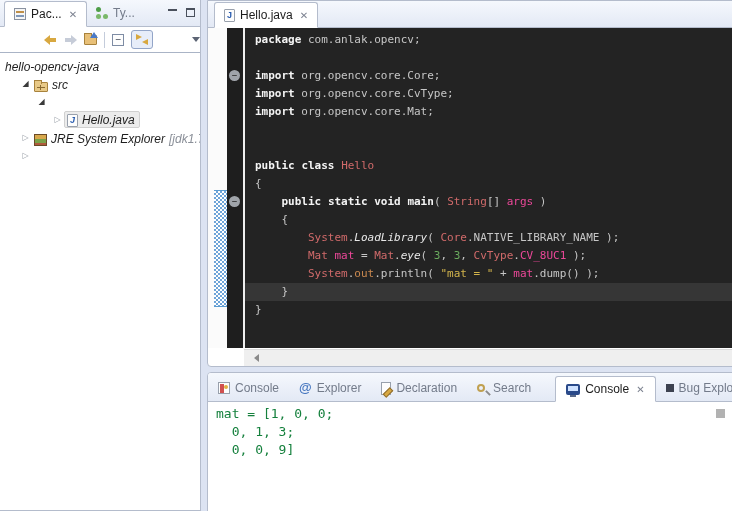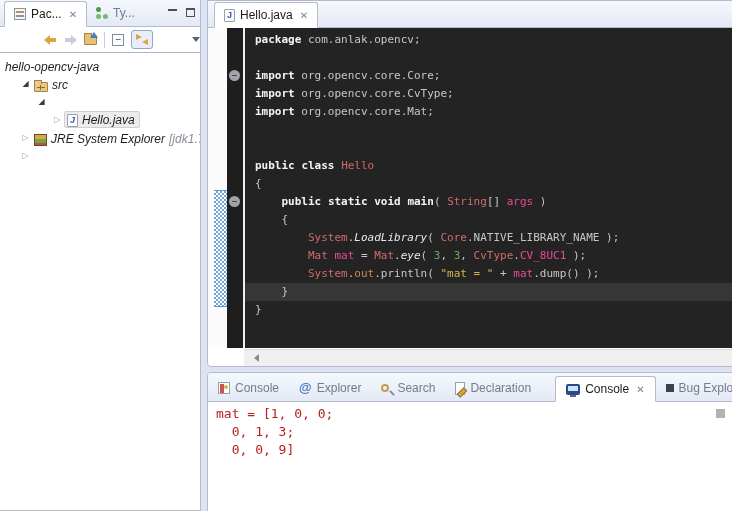--- a/index.html
+++ b/index.html
@@ -127,21 +127,21 @@
   .ic-search { width:8px; height:8px; border:2px solid #c0a050; border-radius:50%; position:relative; margin-right:3px; }
   .ic-search::after { content:""; position:absolute; left:6px; top:6px; width:6px; height:2px; background:#8a8a8a; transform:rotate(45deg); }
   .ic-console { width:14px; height:11px; background:#2a4a8a; border-radius:2px; position:relative; }
   .ic-console::before { content:""; position:absolute; left:2px; top:2px; right:2px; height:5px; background:#cfe2ff; }
   .ic-console::after { content:""; position:absolute; left:4px; bottom:-2px; width:6px; height:2px; background:#5a6a8a; }
   .ic-bug { width:8px; height:8px; background:#3d4250; }
   #console-toolbar-sq { position:absolute; right:7px; top:36px; width:9px; height:9px; background:#b2b2b2; }
   #console-header { margin:15px 0 0 0; padding:0 0 3px 8px; font-size:11.5px; color:#141414;
       border-bottom:1px solid #8e8e8e; white-space:nowrap; }
   #console-output { padding:3px 0 0 8px; font-family:"DejaVu Sans Mono",monospace; font-size:13px;
-      line-height:18px; color:#b91c1c; white-space:pre; }
+      line-height:18px; color:#15803d; white-space:pre; }
 
   
   .ic-package-explorer { width:12px; height:12px; border:1px solid #8a92a0; background:#f6f6f6; position:relative; }
   .ic-package-explorer::before { content:""; position:absolute; left:1px; top:2px; width:8px; height:2px;
       background:#c09048; box-shadow:0 4px 0 #8098b8; }
   .ic-type-hierarchy { width:12px; height:12px; position:relative; }
   .ic-type-hierarchy::before { content:""; position:absolute; left:0; top:0; width:5px; height:5px;
       border-radius:50%; background:#4e9e48; box-shadow:0 7px 0 #7ab86a, 7px 7px 0 #7ab86a; }
 </style>
 </head>
@@ -237,26 +237,26 @@
   <div class="tabbar" id="bottom-tabbar">
       <div class="tab">
         <span class="ic ic-problems"></span>
         <span>Console</span>
       </div>
       <div class="tab">
         <span class="ic ic-javadoc"></span>
         <span>Explorer</span>
       </div>
       <div class="tab">
+        <span class="ic ic-declaration"></span>
+        <span>Declaration</span>
+      </div>
+      <div class="tab">
         <span class="ic ic-search"></span>
         <span>Search</span>
-      </div>
-      <div class="tab">
-        <span class="ic ic-declaration"></span>
-        <span>Declaration</span>
       </div>
       <div class="tab active">
         <span class="ic ic-console"></span>
         <span>Console</span>
         <span class="closex">✕</span>
       </div>
       <div class="tab">
         <span class="ic ic-bug"></span>
         <span>Bug Explorer</span>
       </div>

